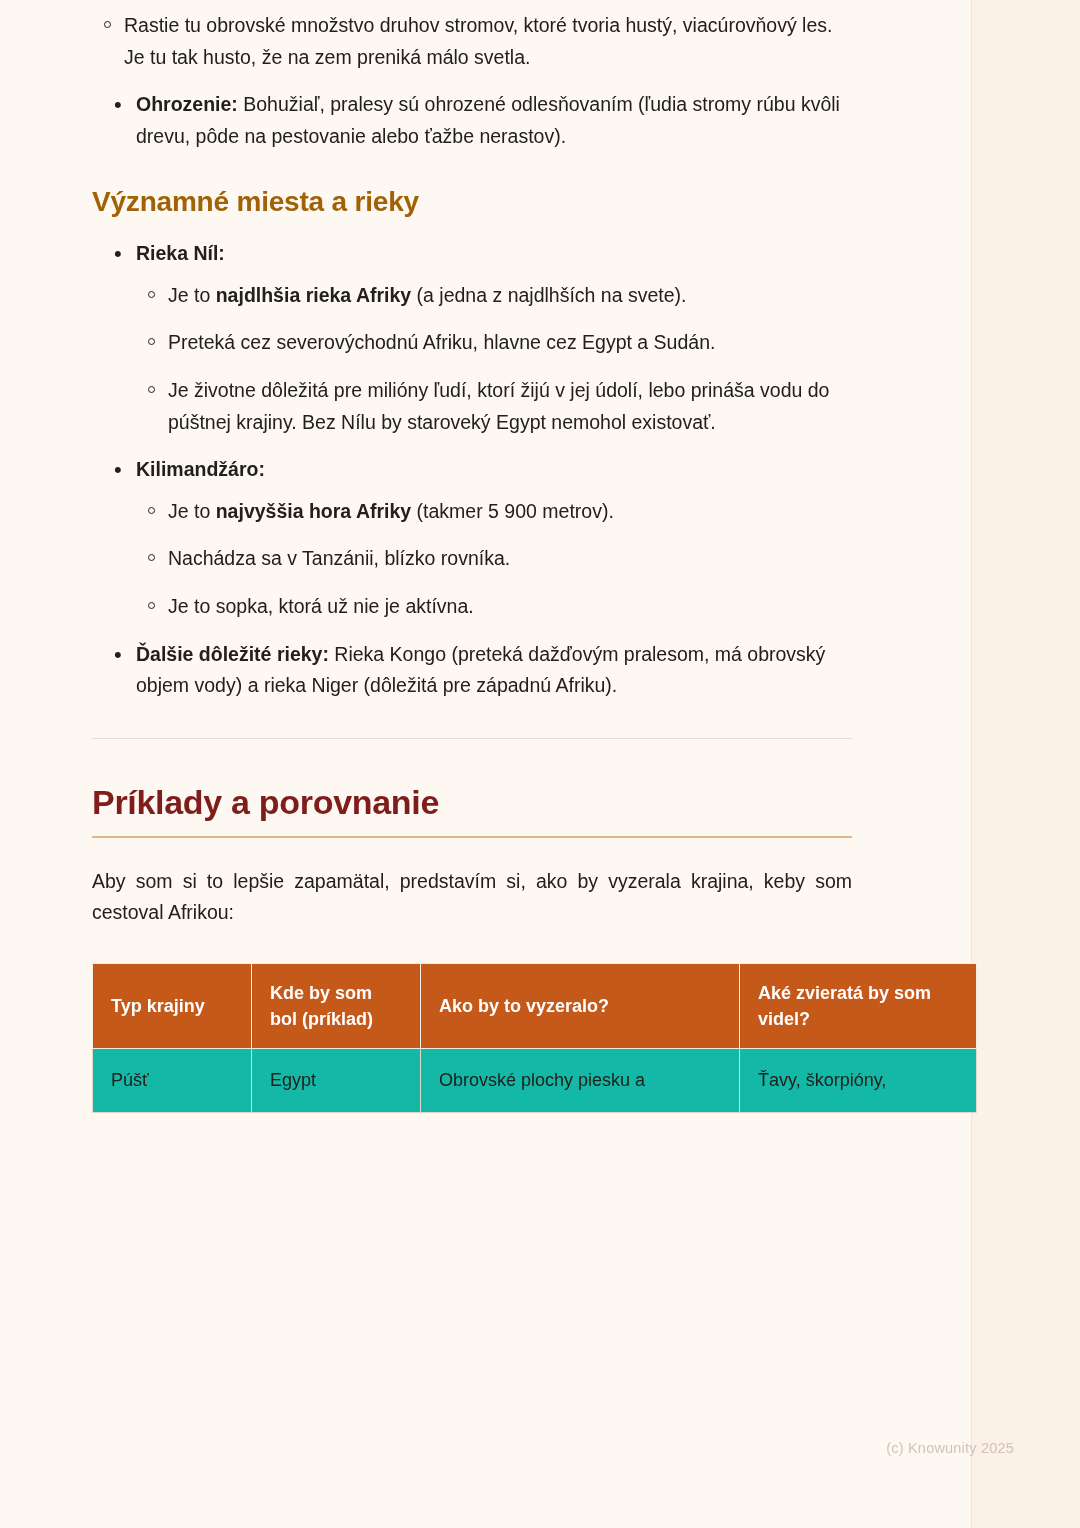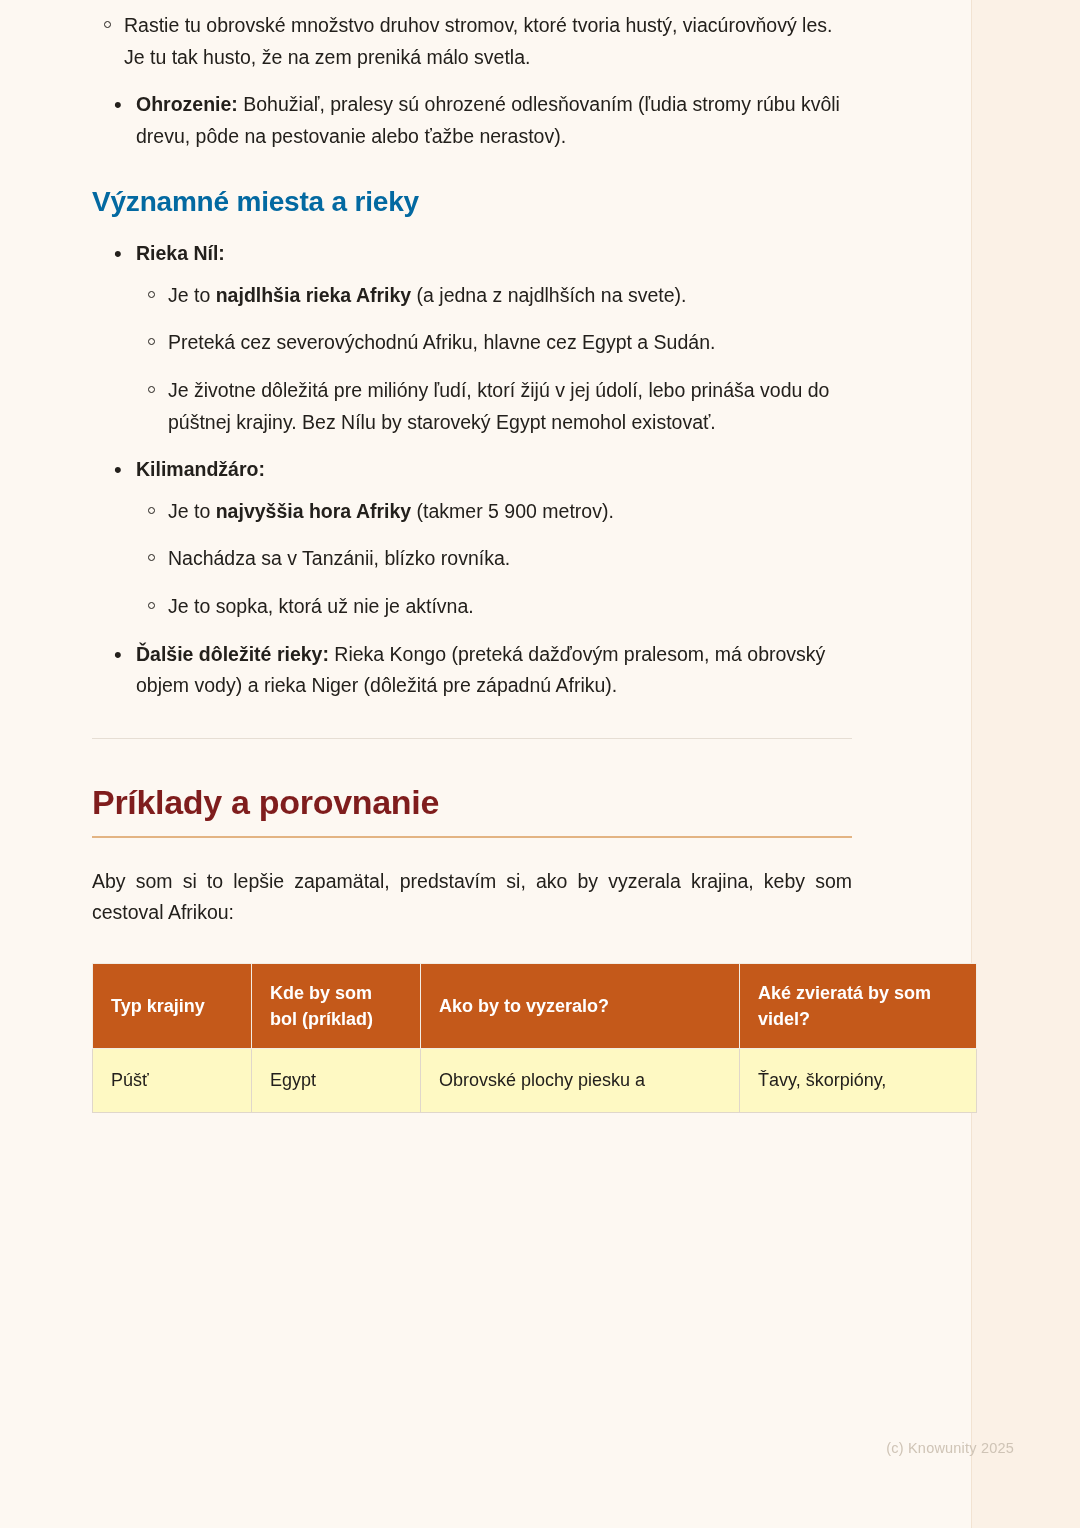--- a/index.html
+++ b/index.html
@@ -76,21 +76,21 @@
     border: 1.6px solid #23201c;
     border-radius: 50%;
     box-sizing: border-box;
   }
   b, strong { font-weight: bold; }
 
   .top-list { margin-left: 42px; }
   .top-list > li { margin-bottom: 19px; }
 
   h2.section {
-    color: #0369a1;
+    color: #a16207;
     font-size: 28px;
     font-weight: bold;
     margin: 34px 0 20px 0;
     letter-spacing: -0.2px;
   }
   h1.bigsection {
     color: #7f1d1d;
     font-size: 34px;
     font-weight: bold;
     margin: 0 0 14px 0;
@@ -127,21 +127,21 @@
     padding: 16px 18px;
     border: 1px solid #f3ede4;
     line-height: 1.45;
   }
   table.cmp td {
     font-size: 18px;
     padding: 18px 18px;
     border: 1px solid #e0d7cb;
     vertical-align: top;
     line-height: 1.5;
-    background: #fef9c3;
+    background: #14b8a6;
   }
   .col1 { width: 122px; }
   .col2 { width: 132px; }
   .col3 { width: 282px; }
   .col4 { width: 200px; }
 
   .watermark {
     position: absolute;
     right: 66px;
     bottom: 72px;

